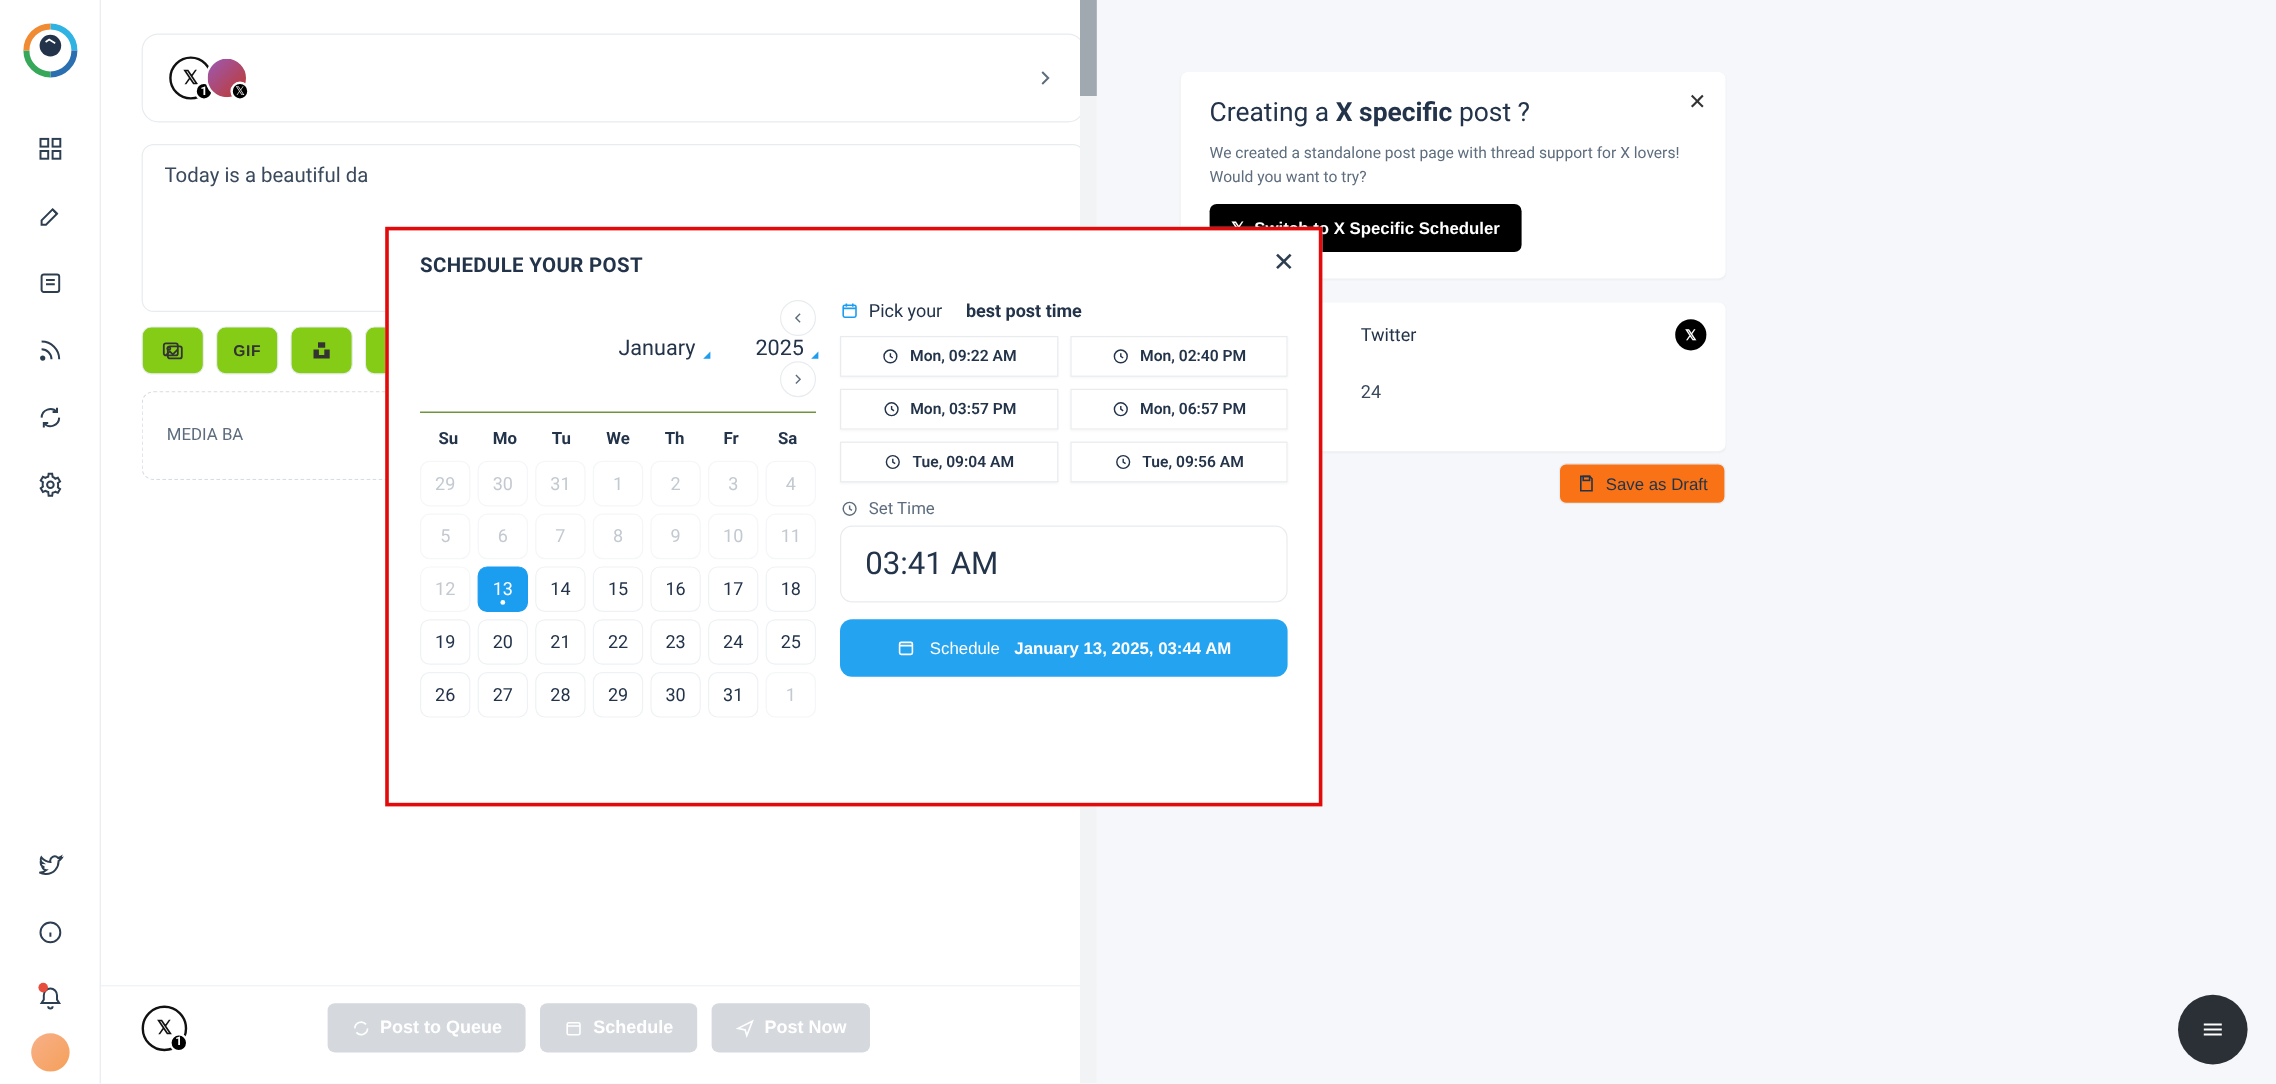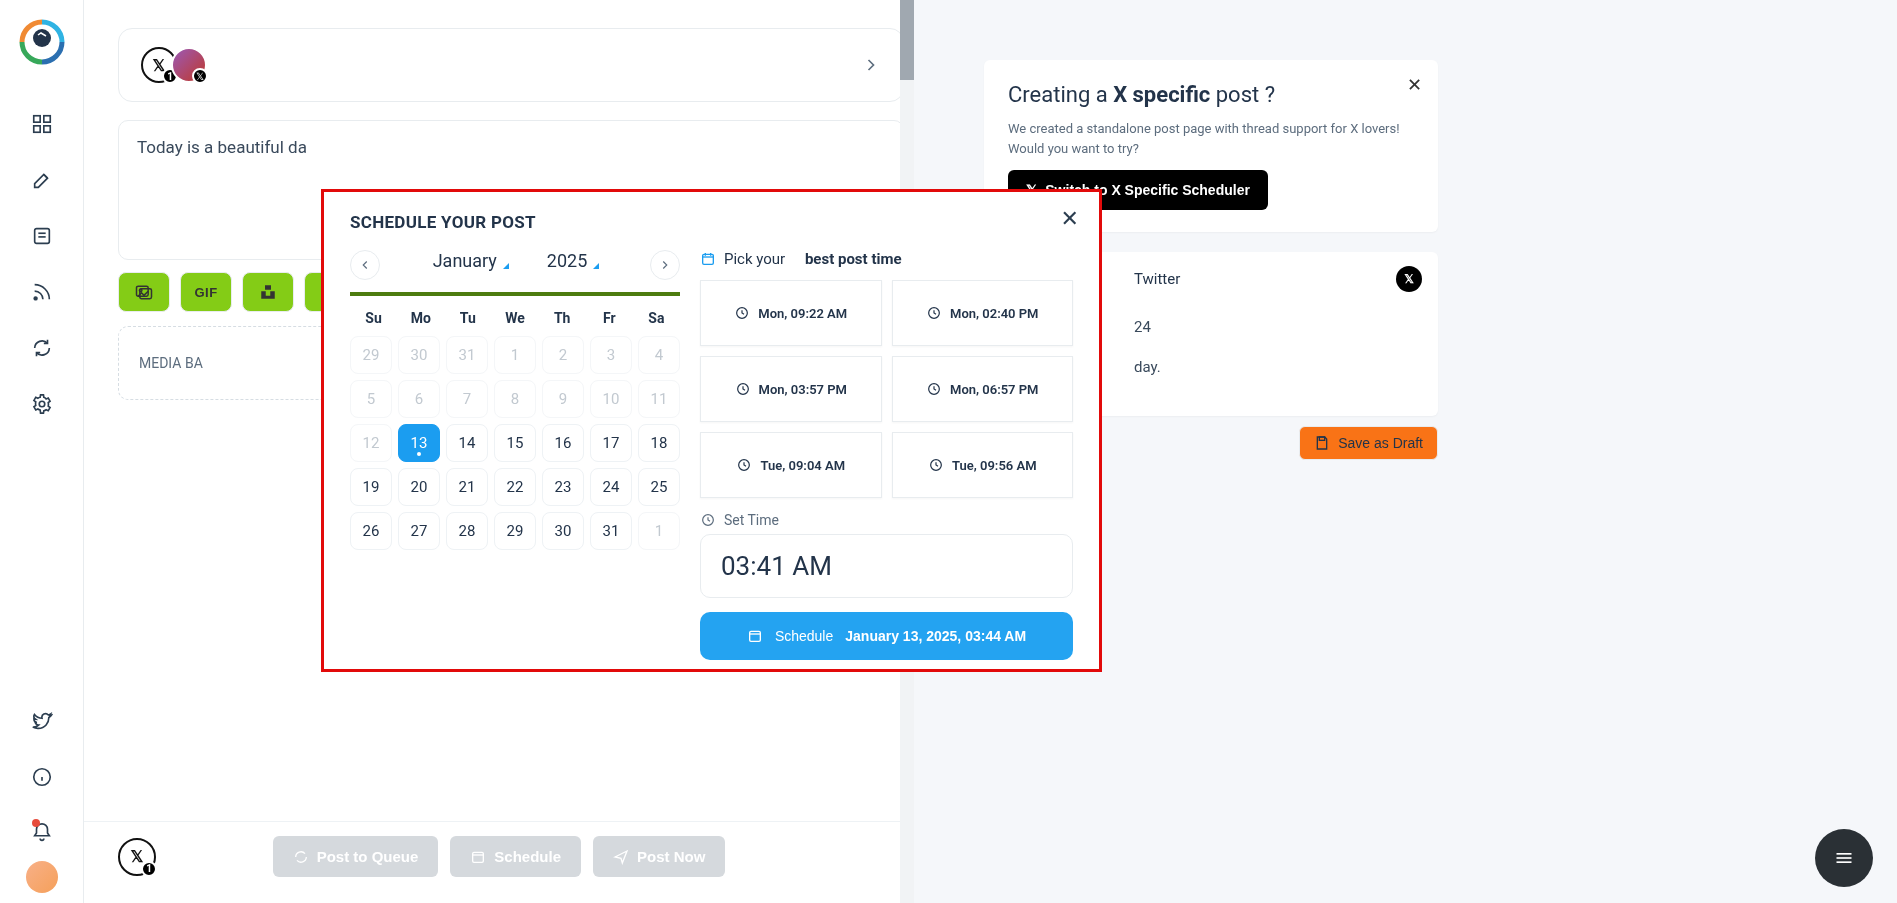--- a/index.html
+++ b/index.html
@@ -194,21 +194,21 @@
   padding: 20px 26px;
 }
 .modal-title { font-size: 17px; font-weight: 700; color: #23344a; letter-spacing: 0.3px; }
 .modal-close {
   position: absolute; top: 14px; right: 20px; font-size: 22px; color: #2c3e50; cursor: pointer;
 }
 .modal-body { display: flex; margin-top: 18px; gap: 20px; }
 
 
 .cal { width: 330px; }
-.cal-head { display: flex; align-items: flex-start; justify-content: space-between; border-bottom: 4px solid #4d7c0f; padding-bottom: 12px; }
+.cal-head { display: flex; align-items: flex-end; justify-content: space-between; border-bottom: 1px solid #4d7c0f; padding-bottom: 12px; flex-direction: column; }
 .cal-nav {
   width: 30px; height: 30px; border: 1px solid #e8ecef; border-radius: 50%;
   display: flex; align-items: center; justify-content: center; cursor: pointer; color: #5d6d7e;
 }
 .cal-month, .cal-year {
   font-size: 18px; color: #23344a; position: relative; padding-right: 10px;
 }
 .cal-month::after, .cal-year::after {
   content: ""; position: absolute; right: -2px; bottom: 2px;
   border-left: 6px solid transparent; border-right: 0 solid transparent; border-bottom: 6px solid #1b9df0;
@@ -230,21 +230,21 @@
   width: 4px; height: 4px; background: #fff; border-radius: 50%;
 }
 
 
 .time-side { flex: 1; }
 .pick-row { display: flex; align-items: center; gap: 8px; color: #23344a; font-size: 15px; margin-bottom: 12px; }
 .pick-row b { font-weight: 700; }
 .pick-grid { display: grid; grid-template-columns: 1fr 1fr; gap: 10px; }
 .time-chip {
   border: 1px solid #e8ecef; border-radius: 0;
-  padding: 24px 14px; display: flex; align-items: center; gap: 8px; justify-content: center;
+  padding: 8px 14px; display: flex; align-items: center; gap: 8px; justify-content: center;
   font-size: 13px; font-weight: 600; color: #23344a; cursor: pointer;
   box-shadow: 0 1px 2px rgba(0,0,0,0.04);
 }
 .set-time { display: flex; align-items: center; gap: 8px; color: #5d6d7e; font-size: 14px; margin-top: 14px; }
 .time-box {
   margin-top: 6px; border: 1px solid #e8ecef; border-radius: 10px;
   padding: 16px 20px; font-size: 26px; color: #23344a;
 }
 .schedule-btn {
   margin-top: 14px; width: 100%; background: #24a3f1; color: #fff;
@@ -425,21 +425,20 @@
       <span>Switch to X Specific Scheduler</span>
     </button>
   </div>
 
   <div class="tw-card">
     <div class="tw-head">
       <span class="tw-name">Twitter</span>
       <span class="tw-x">𝕏</span>
     </div>
     <div class="tw-line">24</div>
-    <div class="tw-line">day.</div>
   </div>
   <button class="save-draft" style="margin-right: calc(100% - 454px);">
     <svg class="ico" viewBox="0 0 24 24" fill="none" stroke="#23344a" stroke-width="2">
         <path d="M5 3h11l3 3v15H5z"></path>
         <rect x="8" y="3" width="8" height="5"></rect>
       </svg>
     <span>Save as Draft</span>
   </button>
 </div>
 

